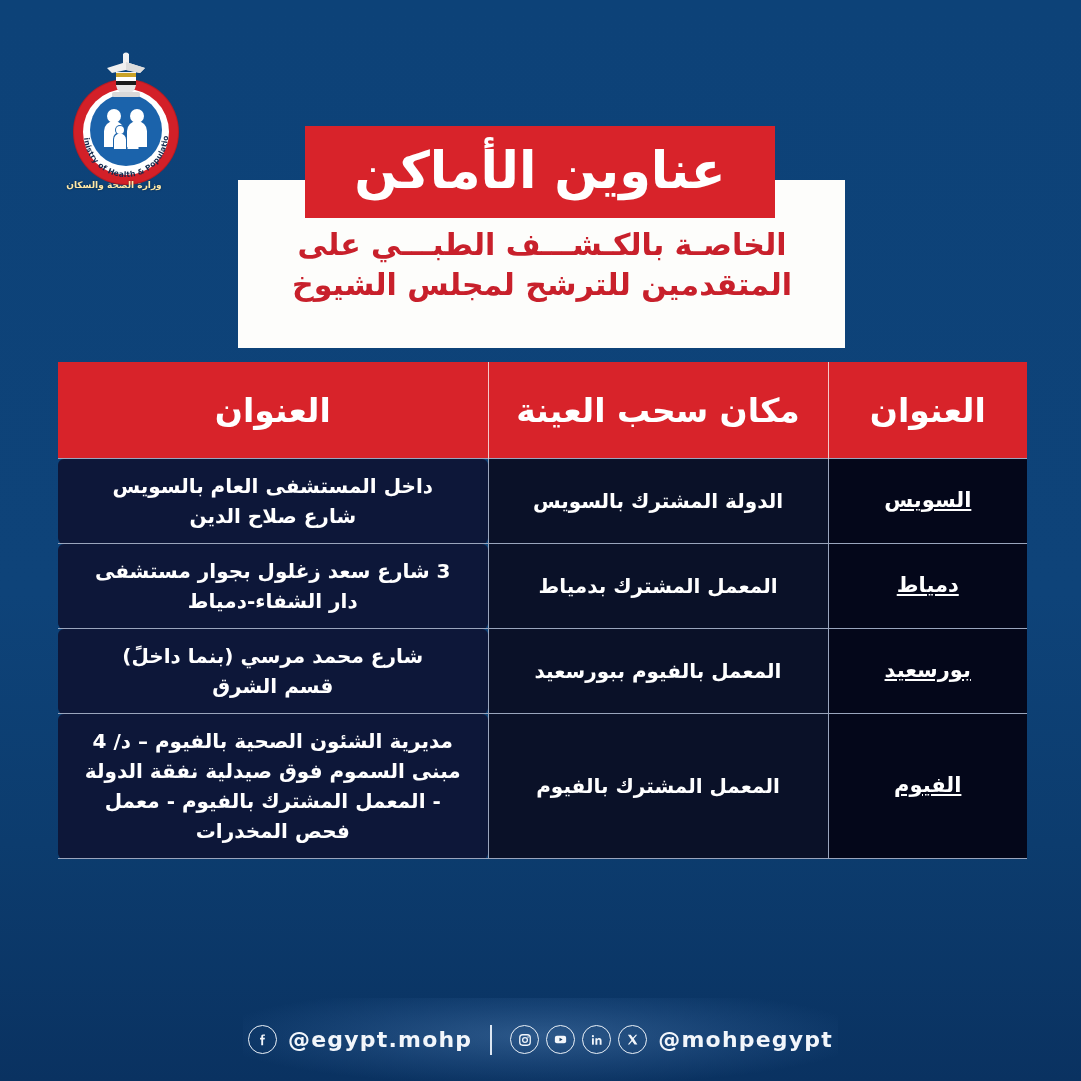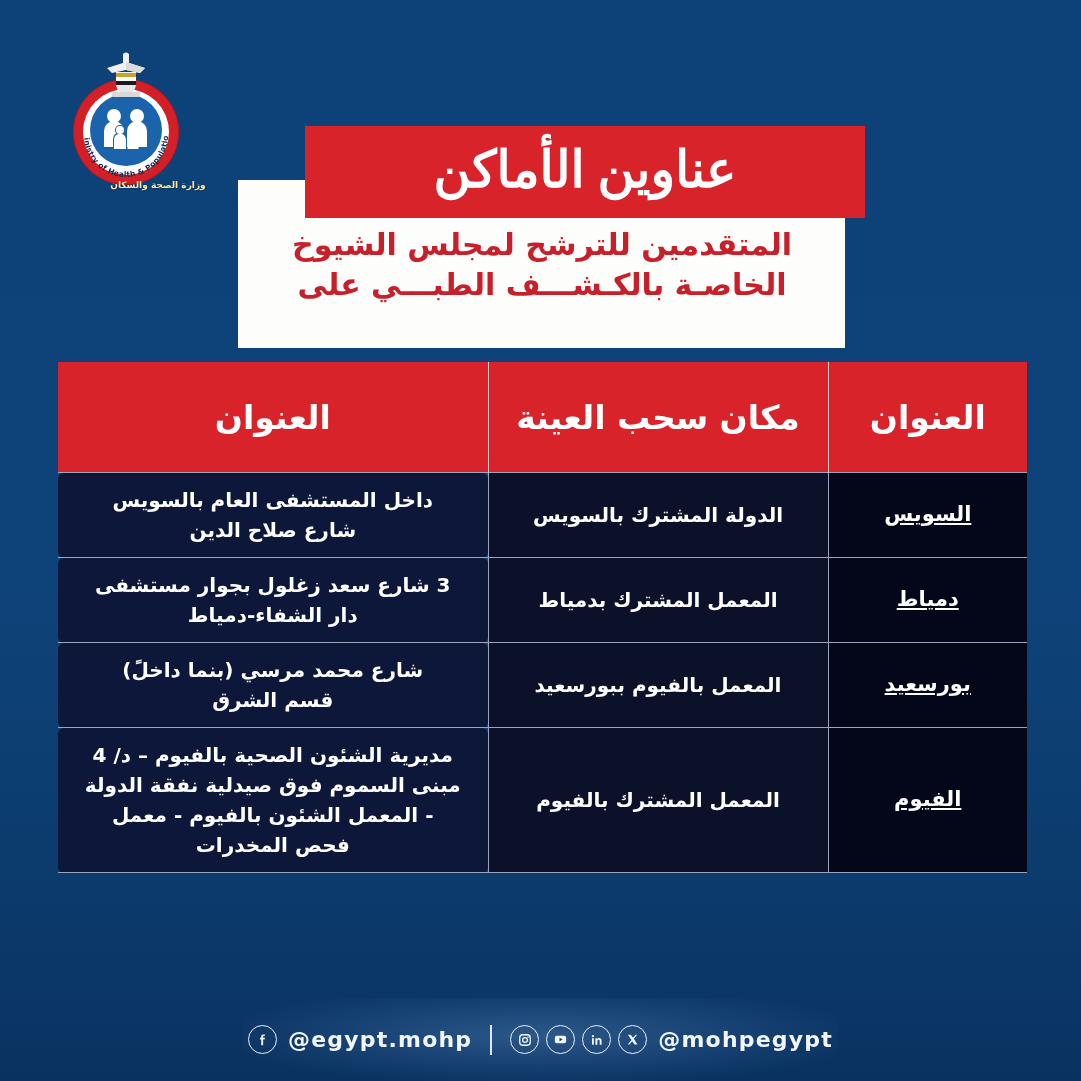--- a/index.html
+++ b/index.html
@@ -92,44 +92,42 @@
     position: absolute;
     left: 0;
     bottom: 2px;
     width: 104px;
     text-align: center;
     color: #ffe9a8;
     font-size: 9px;
     font-weight: bold;
     z-index: 5;
     text-shadow: 0 0 2px rgba(0,0,0,.5);
-    margin-left: 44px;
   }
 
   
   .white-panel {
     position: absolute;
     left: 238px;
     top: 180px;
     width: 607px;
     height: 168px;
     background: #fdfdfb;
   }
   .red-banner {
     position: absolute;
     left: 305px;
     top: 126px;
-    width: 560px;
+    width: 470px;
     height: 92px;
     background: #d8232a;
     z-index: 3;
     display: flex;
     align-items: center;
     justify-content: center;
-    font-family: Liberation Serif, serif;
   }
   .red-banner-text {
     color: #ffffff;
     font-size: 51px;
     font-weight: bold;
     line-height: 1;
     letter-spacing: -0.5px;
     white-space: nowrap;
     margin-top: -3px;
   }
@@ -156,21 +154,21 @@
     border-collapse: collapse;
     table-layout: fixed;
   }
   .tbl col.c-gov  { width: 199px; }
   .tbl col.c-lab  { width: 340px; }
   .tbl col.c-addr { width: 430px; }
 
   .tbl th {
     background: #d8232a;
     color: #ffffff;
-    height: 110px;
+    height: 96px;
     font-size: 33px;
     font-weight: bold;
     text-align: center;
     vertical-align: middle;
     border: 0;
     padding: 0 6px;
     border-left: 1px solid rgba(255,255,255,.75);
   }
   .tbl th:last-child { border-left: none; }
 
@@ -293,22 +291,22 @@
       </svg>
     </div>
     <div class="logo-ar">وزارة الصحة والسكان</div>
   </div>
 
   <div class="white-panel"></div>
   <div class="red-banner">
     <span class="red-banner-text">عناوين الأماكن</span>
   </div>
   <div class="subtitle">
+    <span class="ln">الخاصـة بالكـشـــف الطبـــي على</span>
     <span class="ln">المتقدمين للترشح لمجلس الشيوخ</span>
-    <span class="ln">الخاصـة بالكـشـــف الطبـــي على</span>
   </div>
 
   <table class="tbl">
     <colgroup>
       <col class="c-gov">
         <col class="c-lab">
         <col class="c-addr">
     </colgroup>
     <thead>
       <tr>
@@ -349,21 +347,21 @@
         </td>
       </tr>
       <tr>
         <td class="gov">الفيوم</td>
         <td class="lab">
           <span class="cell-line">المعمل المشترك بالفيوم</span>
         </td>
         <td class="addr">
           <span class="cell-line">مديرية الشئون الصحية بالفيوم – د/ 4</span>
           <span class="cell-line">مبنى السموم فوق صيدلية نفقة الدولة</span>
-          <span class="cell-line">- المعمل الشئون بالفيوم - معمل</span>
+          <span class="cell-line">- المعمل المشترك بالفيوم - معمل</span>
           <span class="cell-line">فحص المخدرات</span>
         </td>
       </tr>
     </tbody>
   </table>
 
   <div class="footer">
     <div class="footer-glow"></div>
     <div class="footer-row">
       <span class="sicon">

